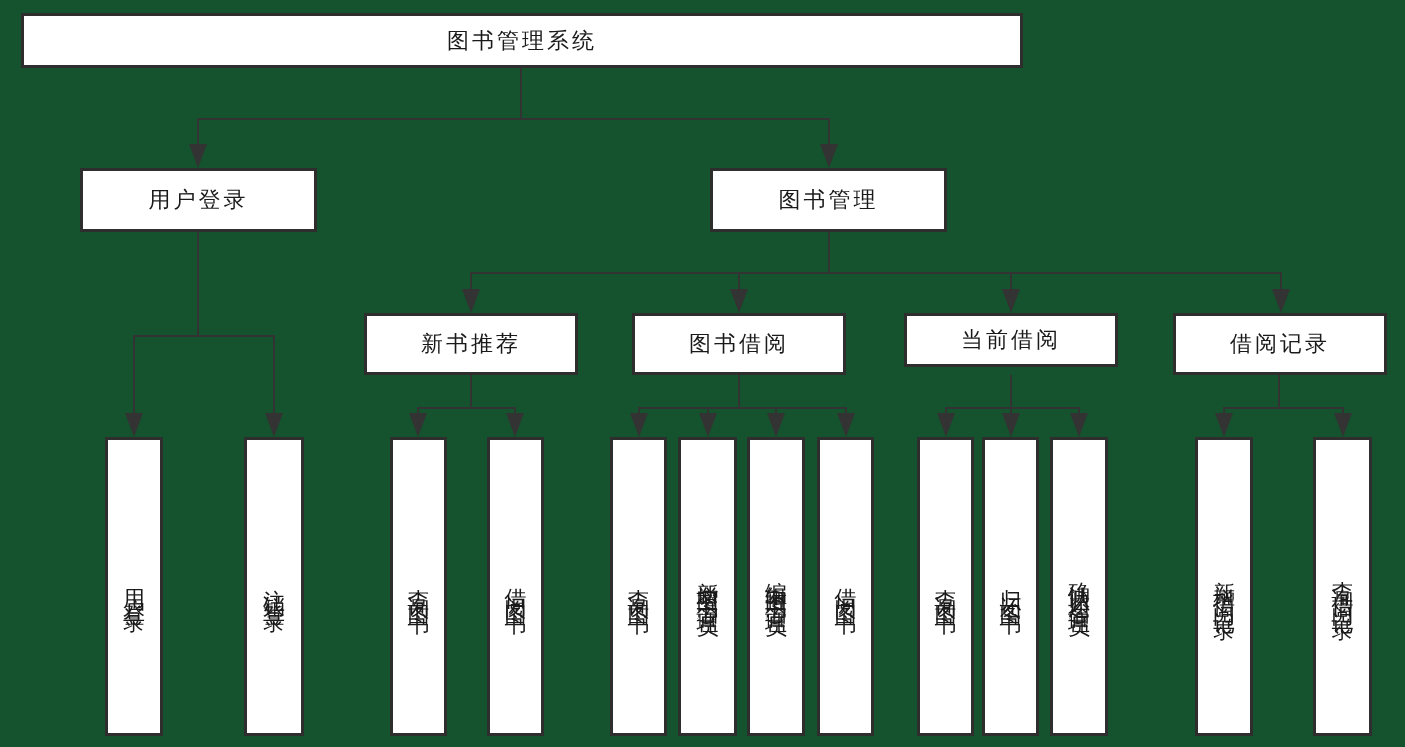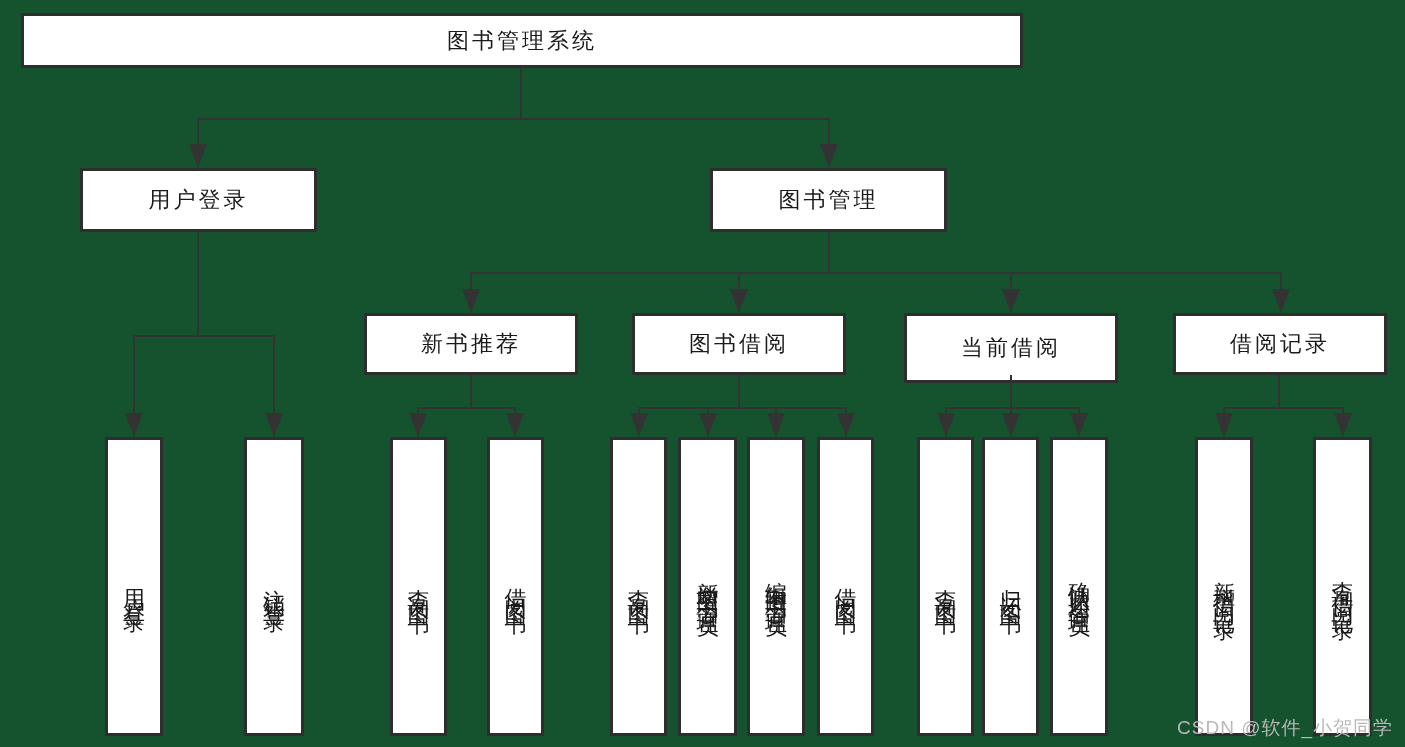--- a/index.html
+++ b/index.html
@@ -51,21 +51,21 @@
   </div>
 
   <div class="hnode" style="left:710px; top:168px; width:237px; height:64px;">
     <span>图书管理</span>
   </div>
 
   <div class="hnode" style="left:632px; top:313px; width:214px; height:62px;">
     <span>图书借阅</span>
   </div>
 
-  <div class="hnode" style="left:904px; top:313px; width:214px; height:70px;">
+  <div class="hnode" style="left:904px; top:313px; width:214px; height:54px;">
     <span>当前借阅</span>
   </div>
 
   <div class="hnode" style="left:1173px; top:313px; width:214px; height:62px;">
     <span>借阅记录</span>
   </div>
 
   <div class="vnode" style="left:105px; top:437px; width:58px; height:299px;">
     <span class="vtext">用户登录</span>
   </div>
@@ -165,15 +165,14 @@
     <div class="arrow" style="left:1070px; top:413px;"></div>
 
     <div class="vline" style="left:1278px; top:375px; height:32px;"></div>
     <div class="hline" style="left:1223px; top:407px; width:120px;"></div>
     <div class="vline" style="left:1223px; top:407px; height:8px;"></div>
     <div class="vline" style="left:1342px; top:407px; height:8px;"></div>
     <div class="arrow" style="left:1215px; top:413px;"></div>
     <div class="arrow" style="left:1334px; top:413px;"></div>
   </div>
 
-  <div id="watermark">CSDN @软件_小贺同学</div>
 
 </div>
 
 </body></html>

